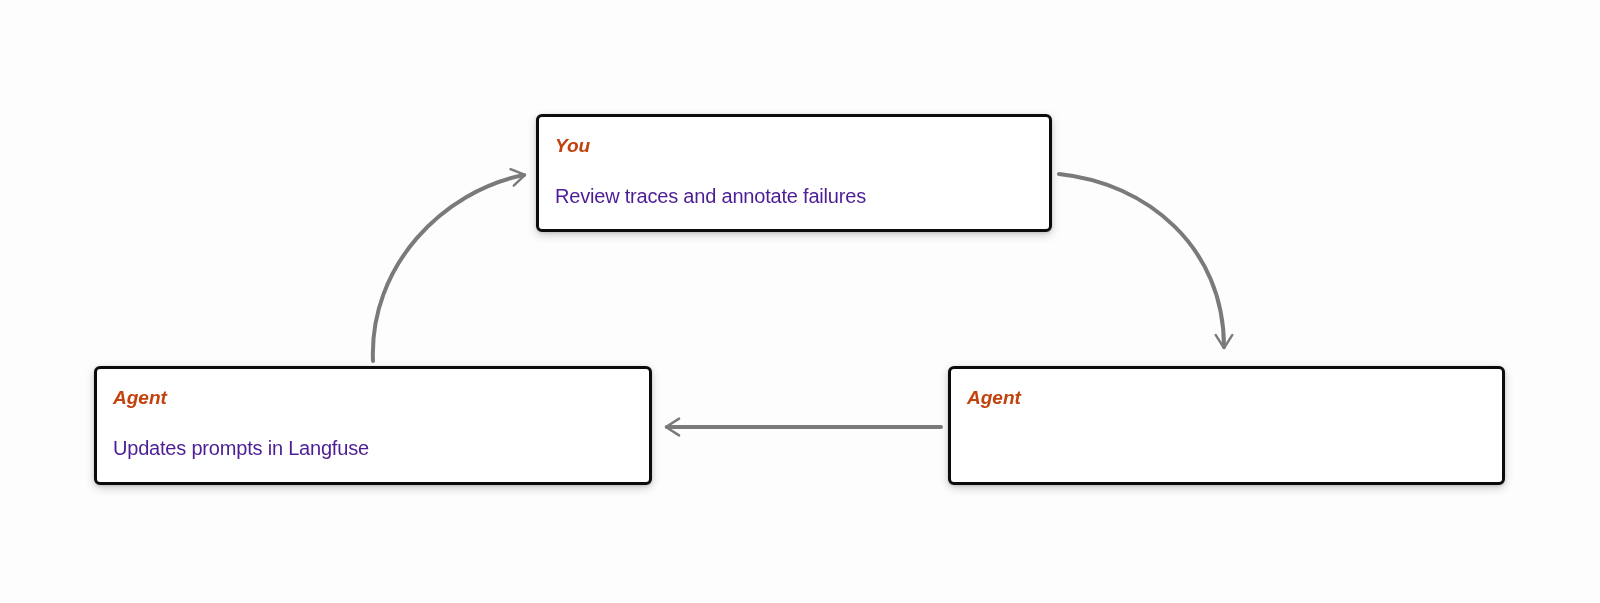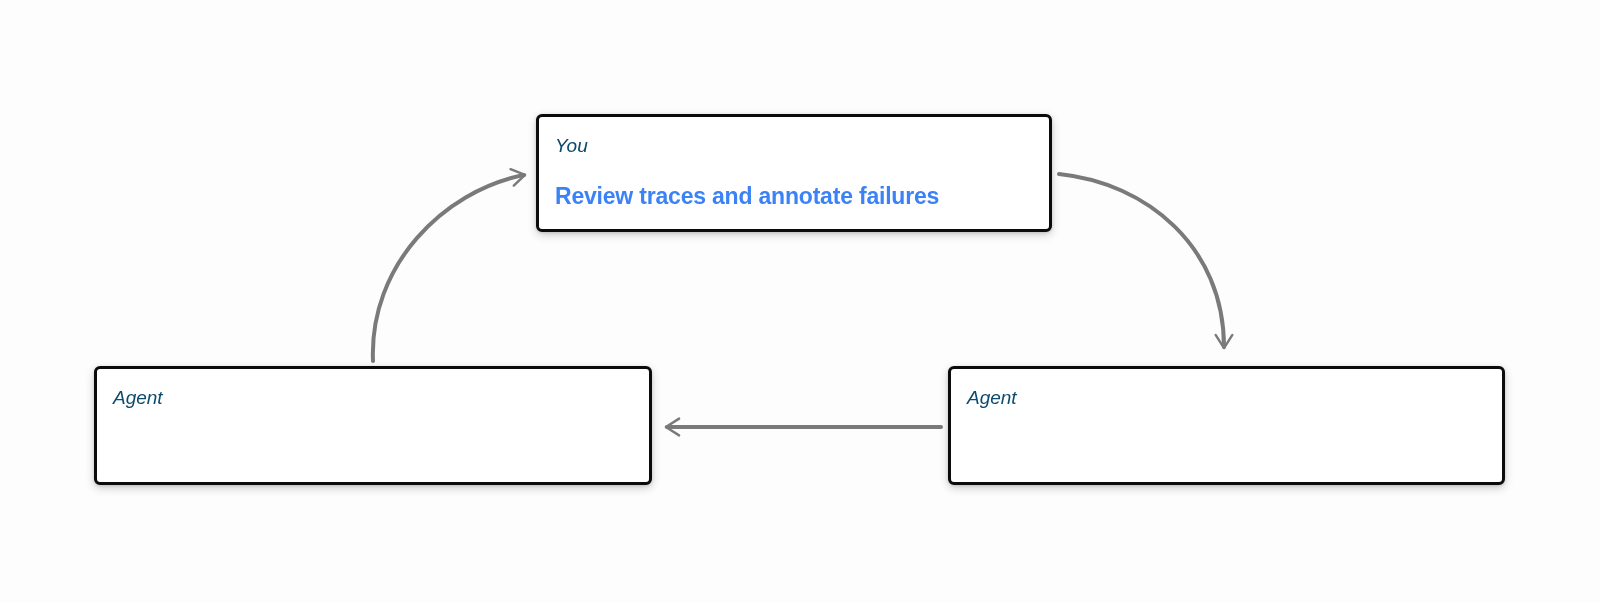--- a/index.html
+++ b/index.html
@@ -32,31 +32,31 @@
     box-sizing: border-box;
     background: #ffffff;
     border: 3.5px solid #0b0b0b;
     border-radius: 6px;
     padding: 18px 16px 0 16px;
     box-shadow: 0 3px 10px rgba(0,0,0,0.20), 0 1px 3px rgba(0,0,0,0.12);
   }
   .node-label {
     font-style: italic;
     font-size: 19px;
-    font-weight: 400;
+    font-weight: 700;
     line-height: 22px;
-    color: #0c4a6e;
+    color: #c2410c;
   }
   .node-title {
     margin-top: 25px;
-    font-size: 23px;
-    font-weight: 700;
+    font-size: 20px;
+    font-weight: 400;
     line-height: 28px;
     letter-spacing: -0.2px;
-    color: #3b82f6;
+    color: #4c1d95;
     white-space: nowrap;
   }
   #node-you          { left: 536px; top: 114px; width: 516px; height: 118px; }
   #node-agent-update { left:  94px; top: 366px; width: 558px; height: 119px; }
   #node-agent-fetch  { left: 948px; top: 366px; width: 557px; height: 119px; }
 </style>
 </head>
 <body>
 
 <div class="canvas">
@@ -75,19 +75,20 @@
     <path d="M 941 427 L 667 427" fill="none" stroke-width="4" stroke-linecap="round" marker-end="url(#arrowhead)" stroke="#7a7a7a"></path>
   </svg>
 
   <div class="node" id="node-you">
     <div class="node-label">You</div>
     <div class="node-title">Review traces and annotate failures</div>
   </div>
 
   <div class="node" id="node-agent-update">
     <div class="node-label">Agent</div>
+    <div class="node-title">Updates prompts in Langfuse</div>
   </div>
 
   <div class="node" id="node-agent-fetch">
     <div class="node-label">Agent</div>
   </div>
 
 </div>
 
 </body></html>

